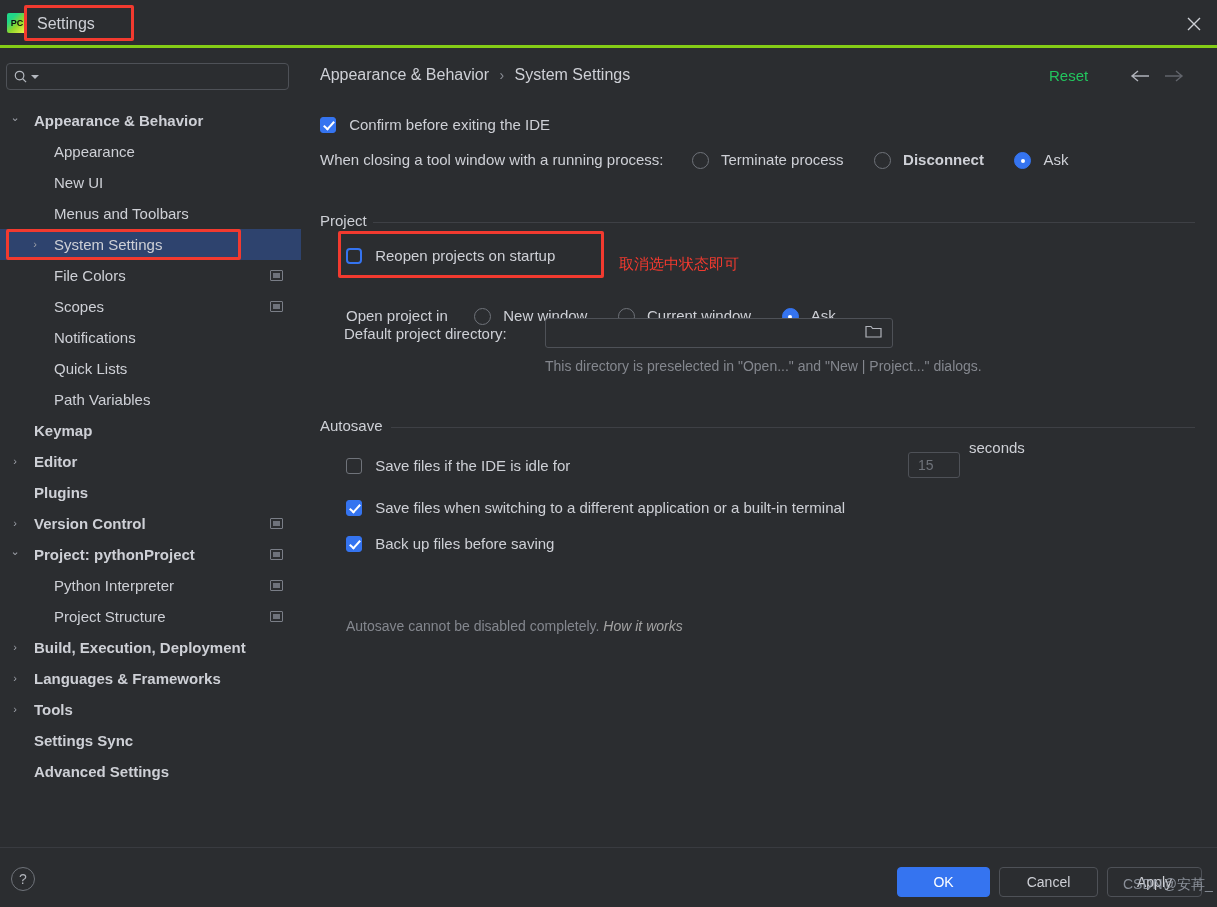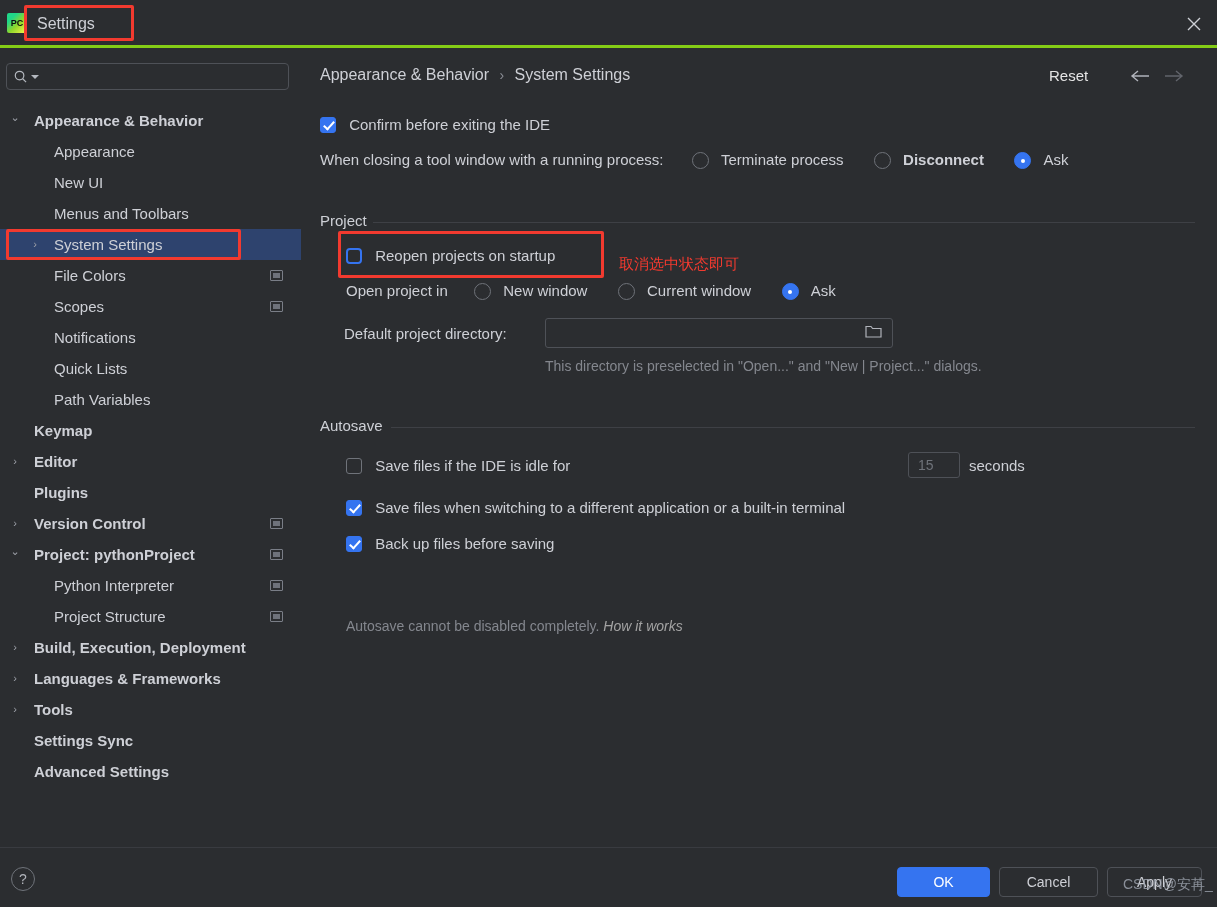--- a/index.html
+++ b/index.html
@@ -101,21 +101,21 @@
     position: absolute; left: 301px; top: 48px; width: 916px; height: 799px;
     background: #2b2d30;
   }
   .breadcrumb {
     position: absolute; left: 19px; top: 18px;
     font-size: 16px; color: #ced0d6; white-space: nowrap;
   }
   .breadcrumb .sep { color: #8b8e96; margin: 0 6px; font-size: 14px; }
   .reset-link {
     position: absolute; left: 748px; top: 19px;
-    font-size: 15px; color: #e5e5e5; cursor: pointer;
+    font-size: 15px; color: #22c55e; cursor: pointer;
   }
   .nav-back, .nav-fwd {
     position: absolute; top: 20px; width: 24px; height: 20px;
   }
   .nav-back { left: 828px; color: #b0b3ba; }
   .nav-fwd  { left: 862px; color: #61646b; }
 
   .opt-row { position: absolute; white-space: nowrap; font-size: 15px; color: #ced0d6; }
 
   
@@ -360,21 +360,21 @@
     <span style="display:inline-block; width:22px;"></span>
     <span>
       <span class="rb on"></span>
       <span style="margin-left:8px;">Ask</span>
     </span>
   </div>
 
   <div class="grp" style="left:19px; top:164px;">Project</div>
   <div class="grp-line" style="left:72px; top:174px; width:822px;"></div>
 
-  <div class="opt-row" style="left:45px; top:234px;">
+  <div class="opt-row" style="left:45px; top:259px;">
     <span>Open project in</span>
     <span style="display:inline-block; width:18px;"></span>
     <span>
       <span class="rb off"></span>
       <span style="margin-left:8px;">New window</span>
     </span>
     <span style="display:inline-block; width:22px;"></span>
     <span>
       <span class="rb off"></span>
       <span style="margin-left:8px;">Current window</span>
@@ -408,21 +408,21 @@
   <div class="grp" style="left:19px; top:369px;">Autosave</div>
   <div class="grp-line" style="left:90px; top:379px; width:804px;"></div>
 
   <div class="opt-row" style="left:45px; top:409px;">
     <span class="cb off"></span>
     <span style="margin-left:9px;">Save files if the IDE is idle for</span>
   </div>
   <div class="textfield" style="left:607px; top:404px; width:52px; height:26px;">
     <span class="ph">15</span>
   </div>
-  <div class="opt-row" style="left:668px; top:409px;">seconds</div>
+  <div class="opt-row" style="left:668px; top:391px;">seconds</div>
 
   <div class="opt-row" style="left:45px; top:451px;">
     <span class="cb on"></span>
     <span style="margin-left:9px;">Save files when switching to a different application or a built-in terminal</span>
   </div>
   <div class="opt-row" style="left:45px; top:487px;">
     <span class="cb on"></span>
     <span style="margin-left:9px;">Back up files before saving</span>
   </div>
 

